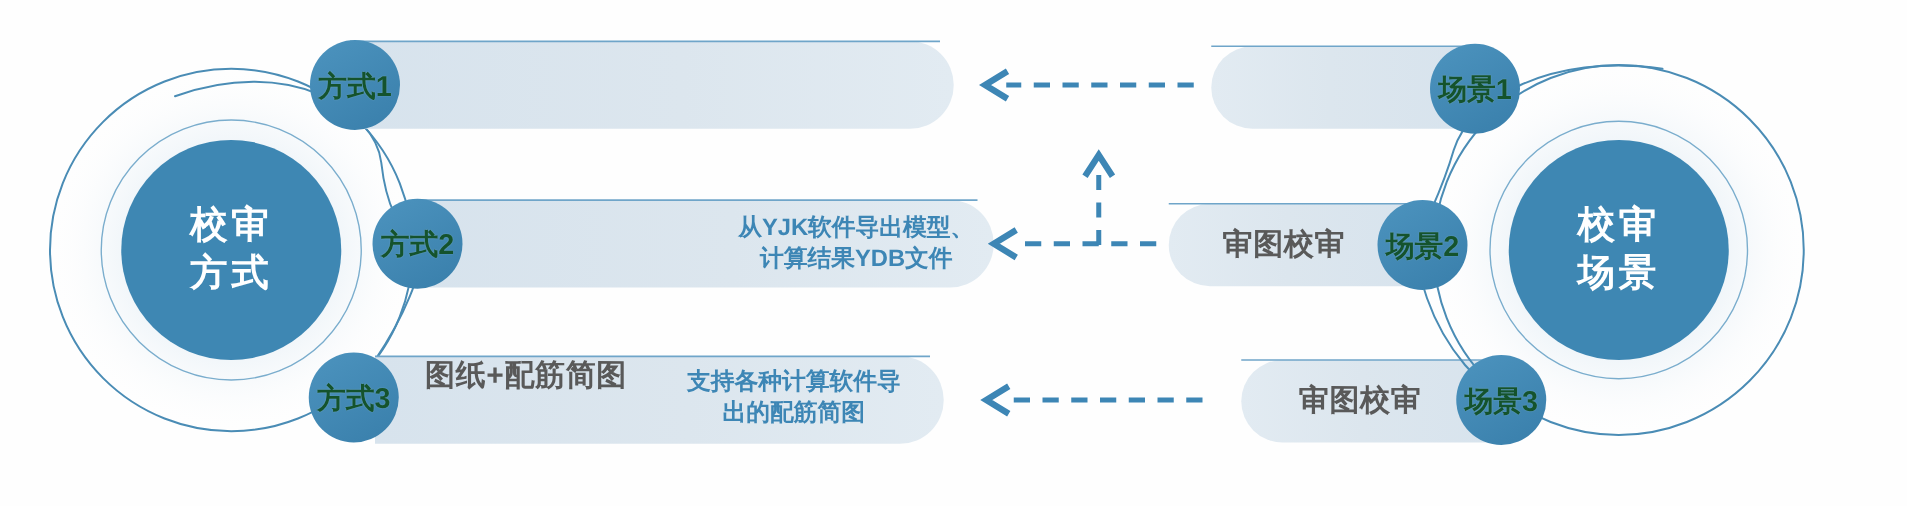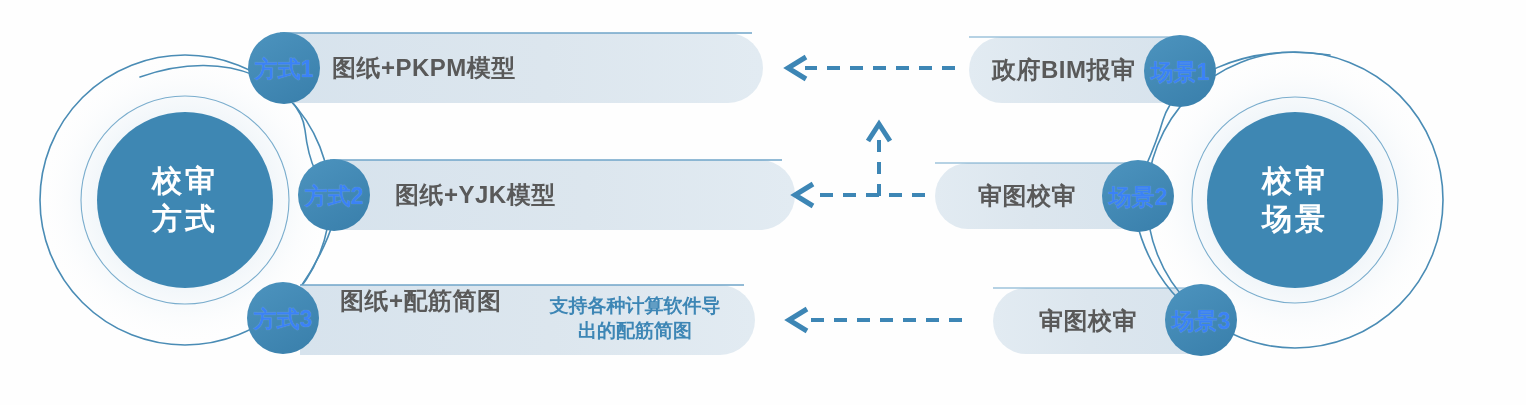--- a/index.html
+++ b/index.html
@@ -20,21 +20,21 @@
     position:absolute;
     color:#3d86b5;
     font-size:19px;
     font-weight:bold;
     line-height:1.32;
     text-align:center;
     white-space:pre-line;
   }
   .badge-text{
     position:absolute;
-    color:#3b82f6;
+    color:#14532d;
     font-size:23px;
     font-weight:bold;
     white-space:nowrap;
     line-height:1;
     transform:translate(-50%,-50%);
     text-shadow:0 0 1px rgba(255,255,255,.35);
   }
   .hub-text{
     position:absolute;
     color:#ffffff;
@@ -154,28 +154,27 @@
   <div class="hub-text" style="left:185px;top:200px;">校审
 方式</div>
 
   <div class="hub-text" style="left:1295px;top:200px;">校审
 场景</div>
 
   <div class="badge-text" style="left:284px;top:69px;">方式1</div>
   <div class="badge-text" style="left:334px;top:196px;">方式2</div>
   <div class="badge-text" style="left:283px;top:319px;">方式3</div>
 
-  <div class="pill-label" style="left:332px;top:56px;">图纸+PKPM模型</div>
-  <div class="pill-label" style="left:395px;top:183px;">图纸+YJK模型</div>
   <div class="pill-label" style="left:340px;top:289px;">图纸+配筋简图</div>
 
+  <div class="note" style="left:575px;top:170px;width:220px;">从YJK软件导出模型、
+计算结果YDB文件</div>
   <div class="note" style="left:520px;top:293px;width:230px;">支持各种计算软件导
 出的配筋简图</div>
 
-  <div class="pill-label" style="left:992px;top:58px;">政府BIM报审</div>
   <div class="pill-label" style="left:978px;top:184px;">审图校审</div>
   <div class="pill-label" style="left:1039px;top:309px;">审图校审</div>
 
   <div class="badge-text" style="left:1180px;top:72px;">场景1</div>
   <div class="badge-text" style="left:1138px;top:197px;text-align:center;">场景2</div>
   <div class="badge-text" style="left:1201px;top:321px;">场景3</div>
 
 </div>
 
 </body></html>

